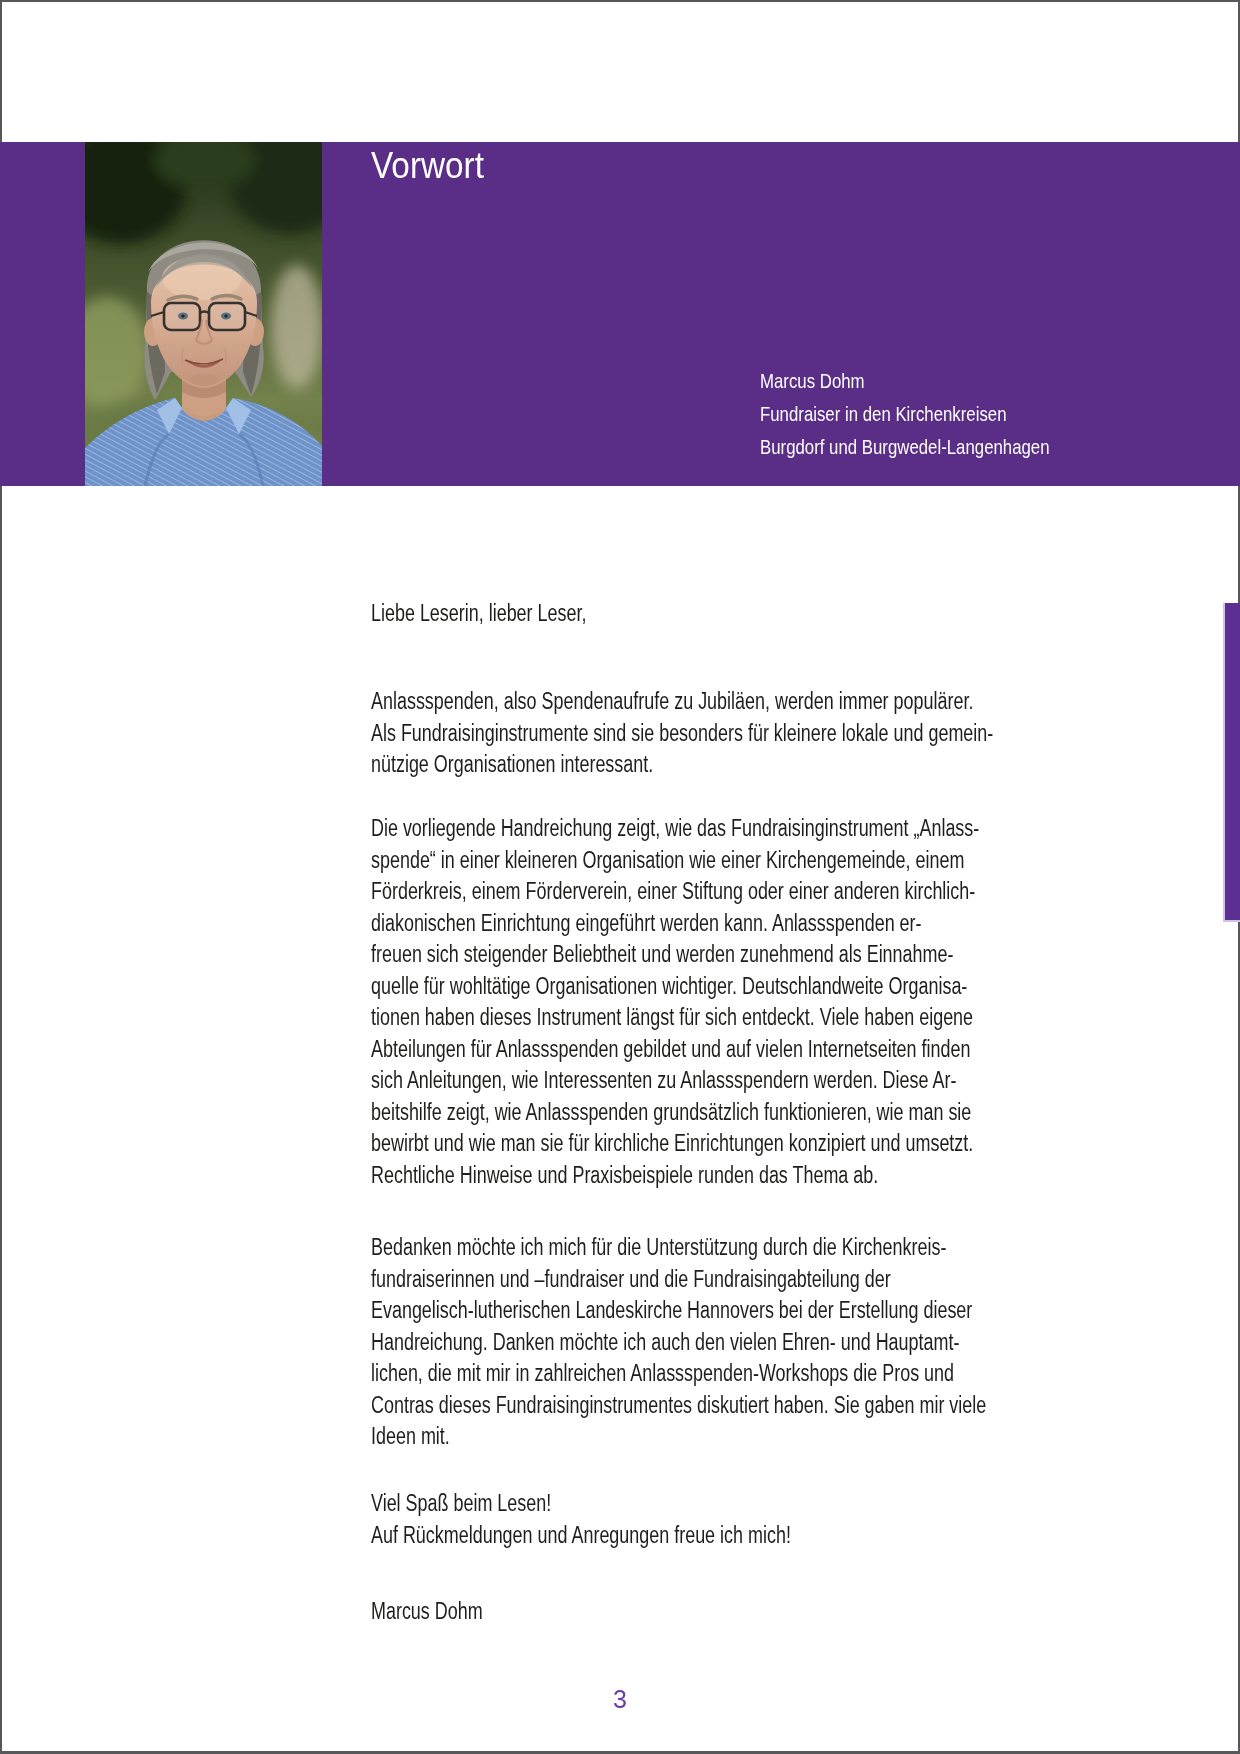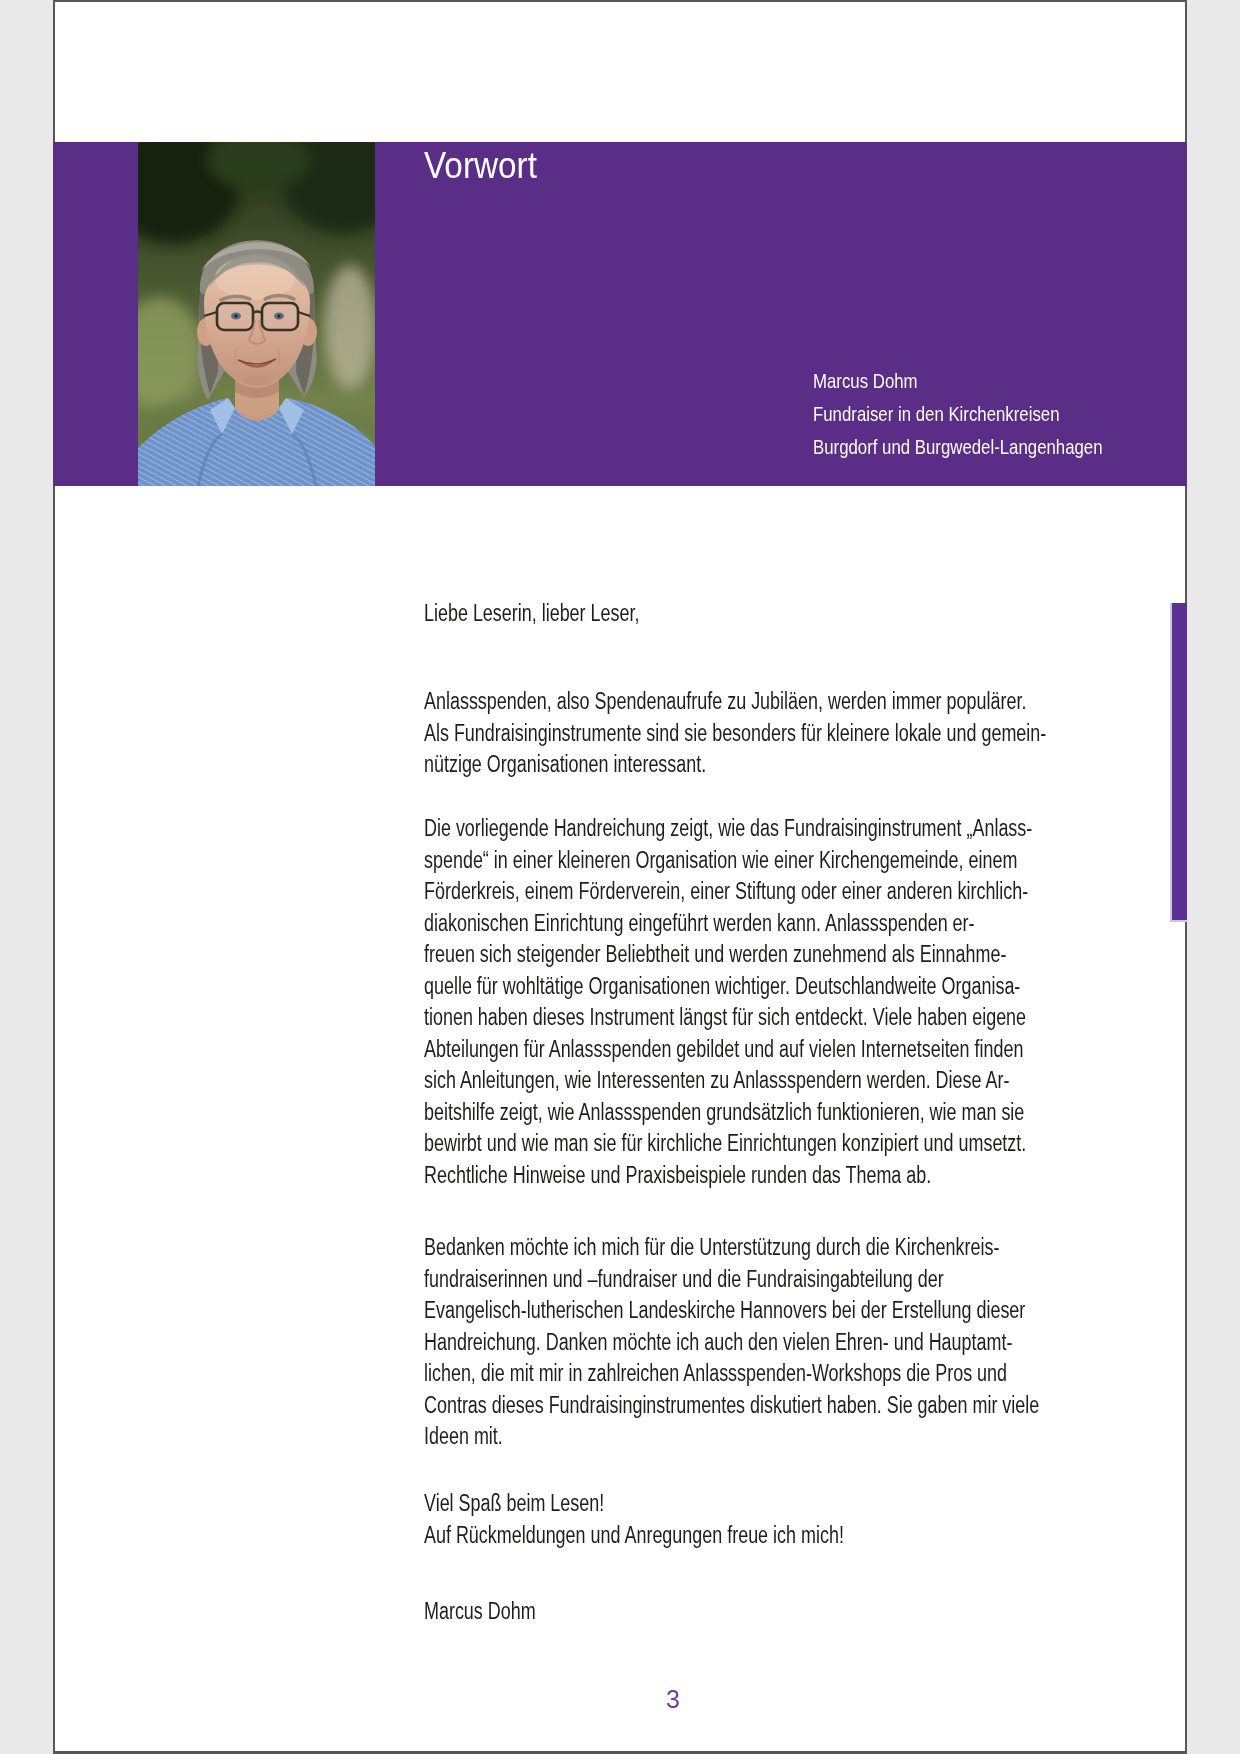--- a/index.html
+++ b/index.html
@@ -1,17 +1,17 @@
 <!DOCTYPE html>
 <html lang="de" style="--band-purple: #5a2d87; --stripe-purple: #5c2f92; --stripe-edge: #cfc3e4; --page-number-purple: #6b3ca1; --border-gray: #58585a; --body-text: #1e1e1c;"><head>
 <meta charset="utf-8">
 <style>
   html,body{margin:0;padding:0;background:#e9e9e9;}
   .page{
-    position:relative;width:1134px;height:1754px;margin:0 auto;
+    position:relative;width:1240px;height:1754px;margin:0 auto;
     background:#ffffff;overflow:hidden;
     font-family:"Liberation Sans",sans-serif;
   }
   
   .b-top,.b-bottom,.b-left,.b-right{position:absolute;background:var(--border-gray,#58585a);z-index:1;}
   .b-top{top:0;left:0;right:0;height:2px;}
   .b-bottom{bottom:0;left:0;right:0;height:3px;}
   .b-left{top:0;bottom:0;left:0;width:2px;}
   .b-right{top:0;bottom:0;right:0;width:2px;}
 

